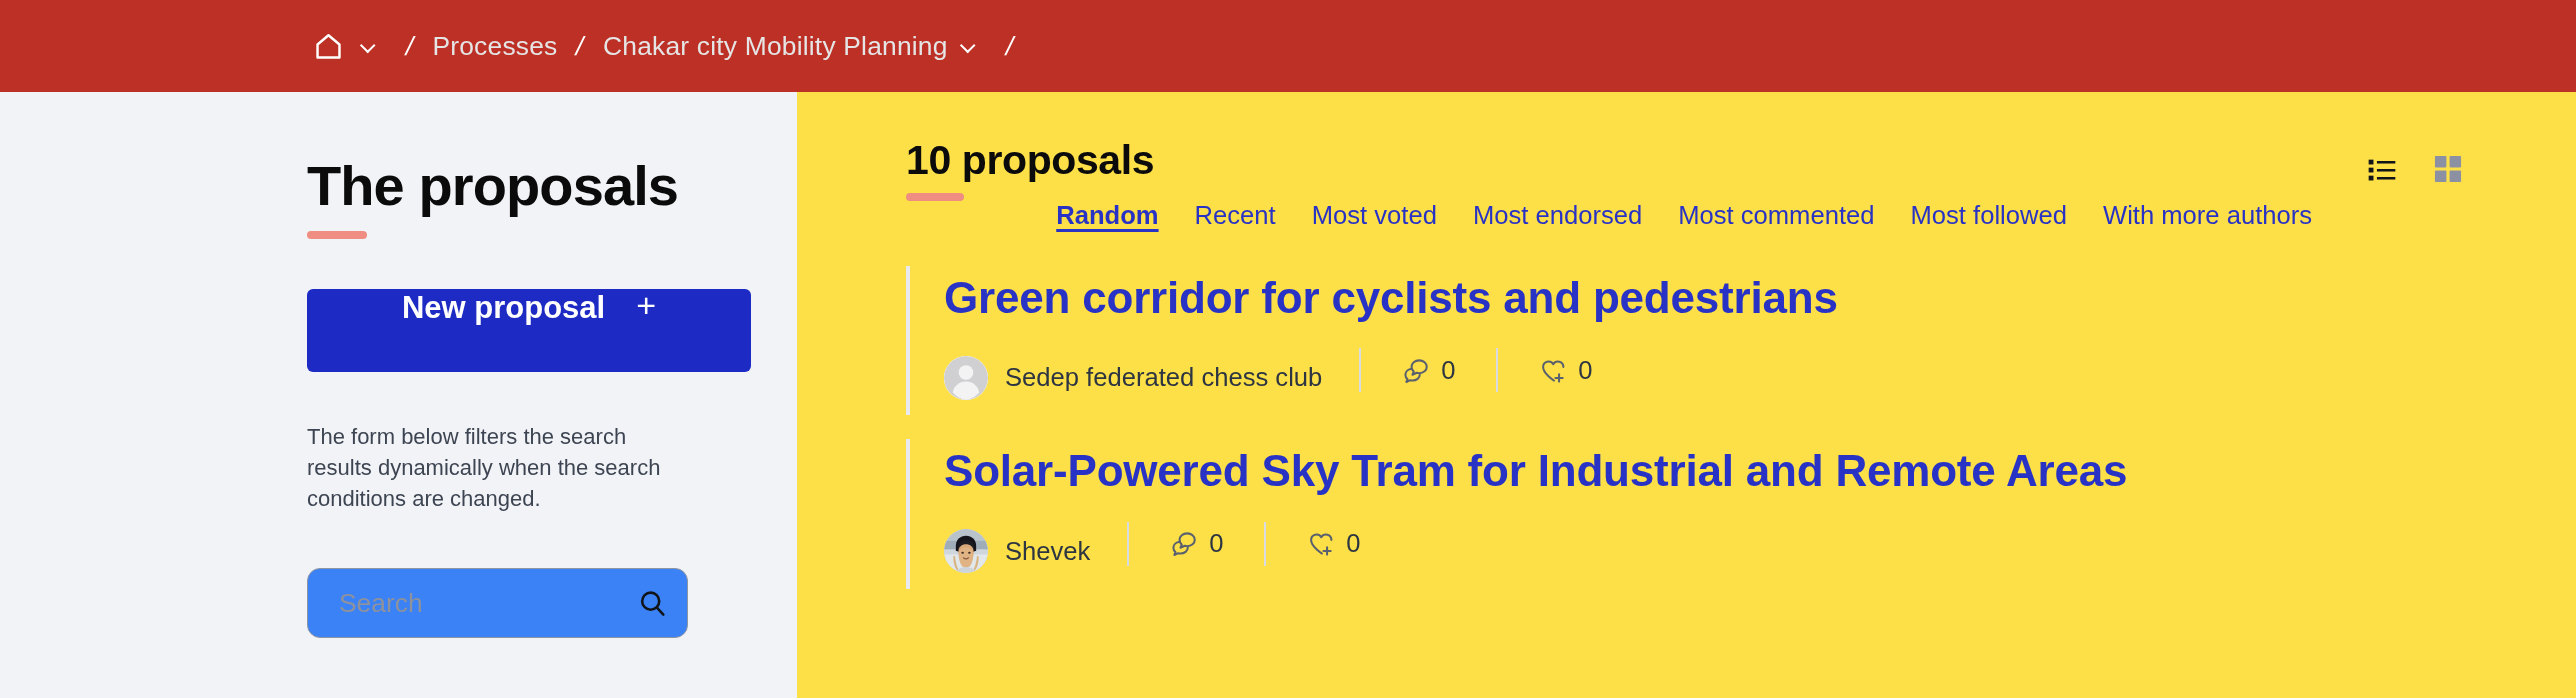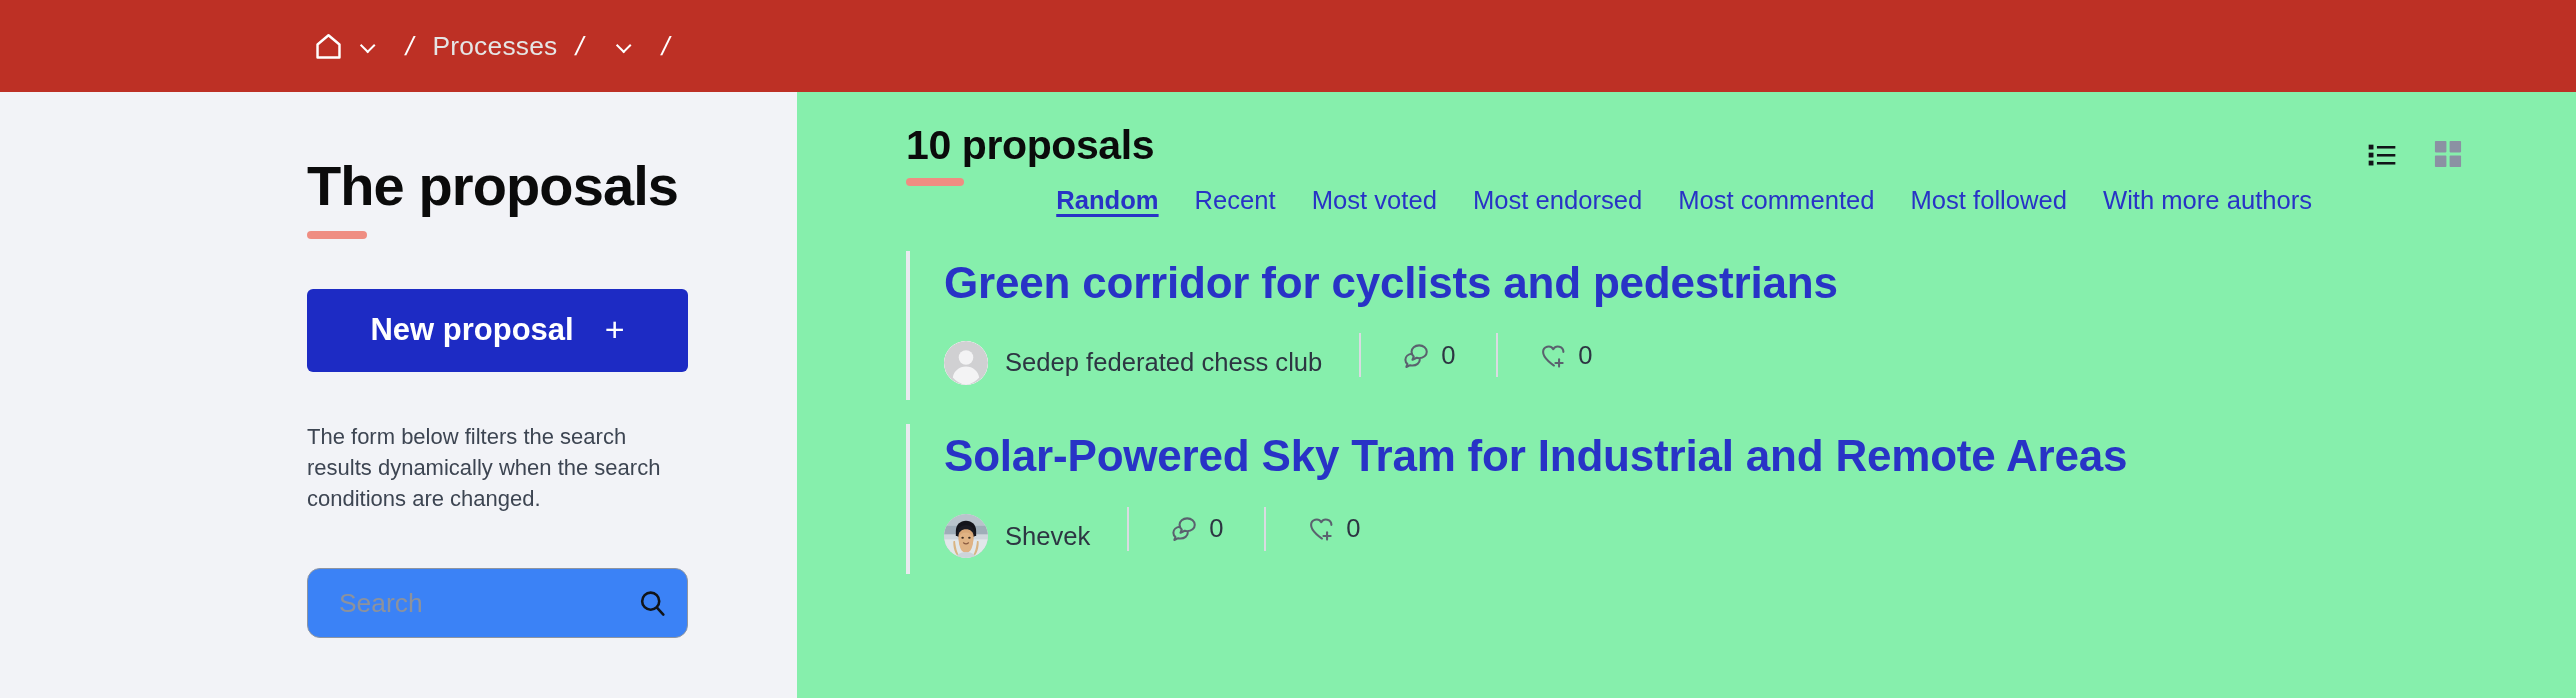--- a/index.html
+++ b/index.html
@@ -99,31 +99,30 @@
   }
   .title-rule {
     width: 60px;
     height: 7.7px;
     border-radius: 4.3px;
     background: #ef8d82;
     margin-top: 17px;
   }
   .new-proposal-btn {
     margin-top: 50px;
-    width: 381px;
+    width: 444px;
     height: 83px;
     background: #1d2bc4;
     border: none;
     border-radius: 6px;
     color: #ffffff;
     font-family: "Liberation Sans", sans-serif;
     font-size: 31px;
     font-weight: 700;
     display: flex;
-    align-items: center;
     justify-content: center;
     gap: 31px;
     cursor: pointer;
     box-sizing: border-box;
   }
   .plus-glyph {
     font-size: 34px;
     font-weight: 400;
     line-height: 1;
     position: relative;
@@ -157,25 +156,25 @@
     font-size: 26.4px;
     color: #2b3340;
     min-width: 0;
   }
   .search-input::placeholder { color: #8d929c; }
   .search-icon { width: 31px; height: 31px; flex: 0 0 31px; display:block; }
 
   
   .main {
     flex: 1 1 auto;
-    background: #86efac;
+    background: #fde047;
     box-sizing: border-box;
     padding-left: 109px;
     padding-right: 112px;
-    padding-top: 32px;
+    padding-top: 47px;
     position: relative;
   }
   .main-head {
     display: flex;
     align-items: flex-start;
     justify-content: space-between;
   }
   .count-title {
     font-size: 41px;
     font-weight: 700;
@@ -301,20 +300,21 @@
       </span>
     </a>
     <span class="caret"></span>
 
     <span class="sep">/</span>
 
     <a class="crumb-link" href="#">Processes</a>
 
     <span class="sep">/</span>
 
+    <a class="crumb-link" href="#">Chakar city Mobility Planning</a>
     <span class="caret"></span>
 
     <span class="sep">/</span>
   </nav>
 </div>
 
 <div class="page">
 
   <aside class="sidebar">
 

